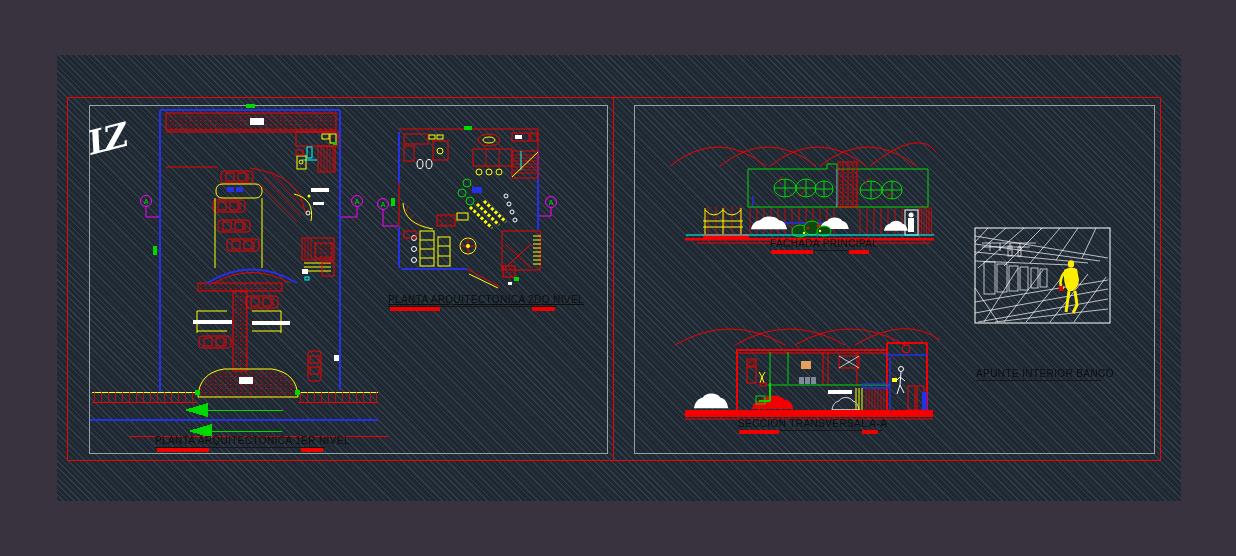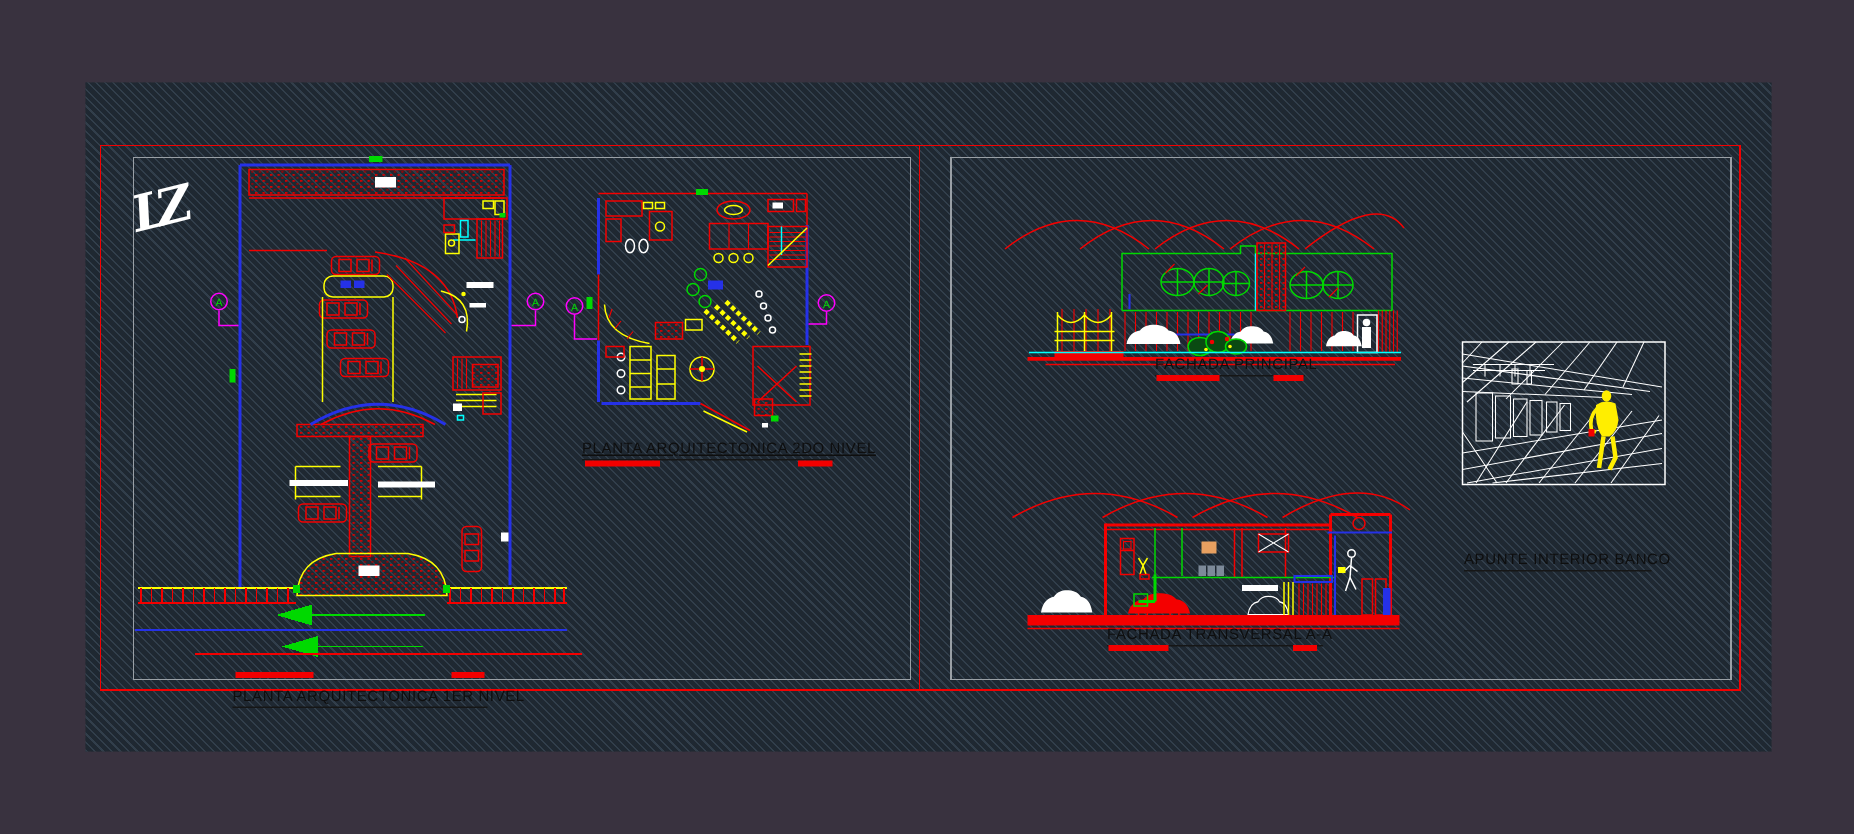--- a/index.html
+++ b/index.html
@@ -534,30 +534,30 @@
         <path d="M1064,270 Q1070,266 1077,269 L1079,280 Q1078,288 1073,291 L1068,291 Q1063,284 1064,270 Z" fill="#ffee00"></path>
         <path d="M1065,272 Q1059,278 1061,287 L1064,288" stroke="#ffee00" stroke-width="2.5" fill="none"></path>
         <path d="M1069,291 L1066,312 M1075,291 L1077,305 L1073,313" stroke="#ffee00" stroke-width="3" fill="none"></path>
         <rect x="1059" y="286" width="4" height="5" class="fr"></rect>
       </g>
     </g>
   </svg>
 
   <div class="logo">LZ</div>
 
-  <div class="cad-label" style="left:155px;top:460px;width:170px;">PLANTA ARQUITECTONICA 1ER NIVEL</div>
+  <div class="cad-label" style="left:155px;top:436px;width:170px;">PLANTA ARQUITECTONICA 1ER NIVEL</div>
   <div class="bar" style="left:157px;top:448px;width:52px;"></div>
   <div class="bar" style="left:301px;top:448px;width:22px;"></div>
 
   <div class="cad-label" style="left:388px;top:295px;width:168px;text-decoration:underline;">PLANTA ARQUITECTONICA 2DO NIVEL</div>
   <div class="bar" style="left:390px;top:307px;width:50px;"></div>
   <div class="bar" style="left:532px;top:307px;width:23px;"></div>
 
   <div class="cad-label" style="left:770px;top:239px;width:100px;">FACHADA PRINCIPAL</div>
   <div class="bar" style="left:771px;top:250px;width:42px;"></div>
   <div class="bar" style="left:849px;top:250px;width:20px;"></div>
 
-  <div class="cad-label" style="left:738px;top:419px;width:144px;">FACHADA TRANSVERSAL A-A</div>
+  <div class="cad-label" style="left:738px;top:419px;width:144px;">SECCION TRANSVERSAL A-A</div>
   <div class="bar" style="left:739px;top:430px;width:40px;"></div>
   <div class="bar" style="left:862px;top:430px;width:16px;"></div>
 
   <div class="cad-label" style="left:976px;top:325px;width:125px;margin-top:44px;">APUNTE INTERIOR BANCO</div>
 </div>
 
 </body></html>

